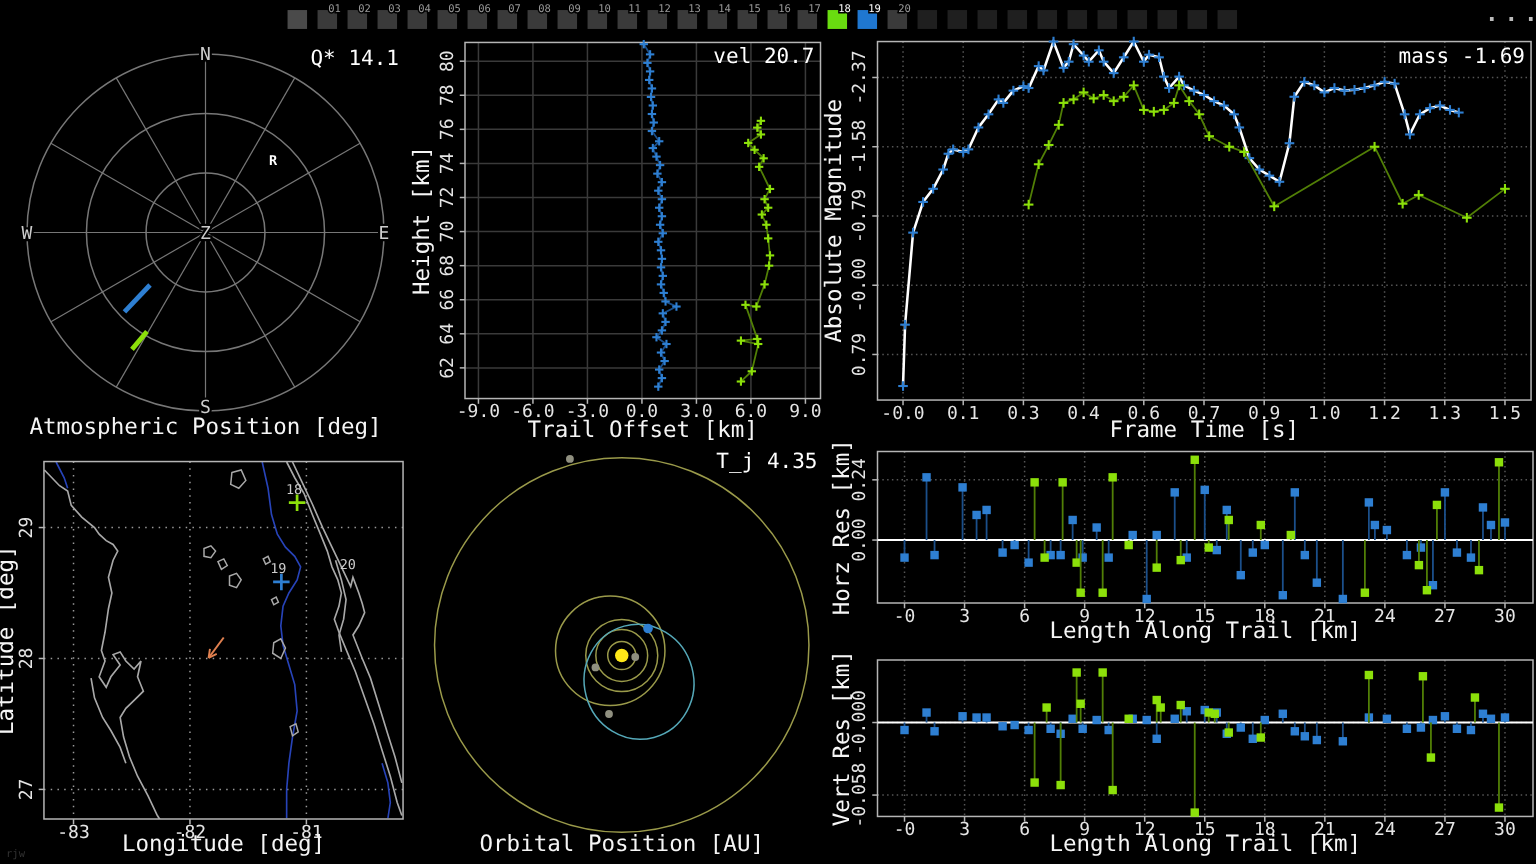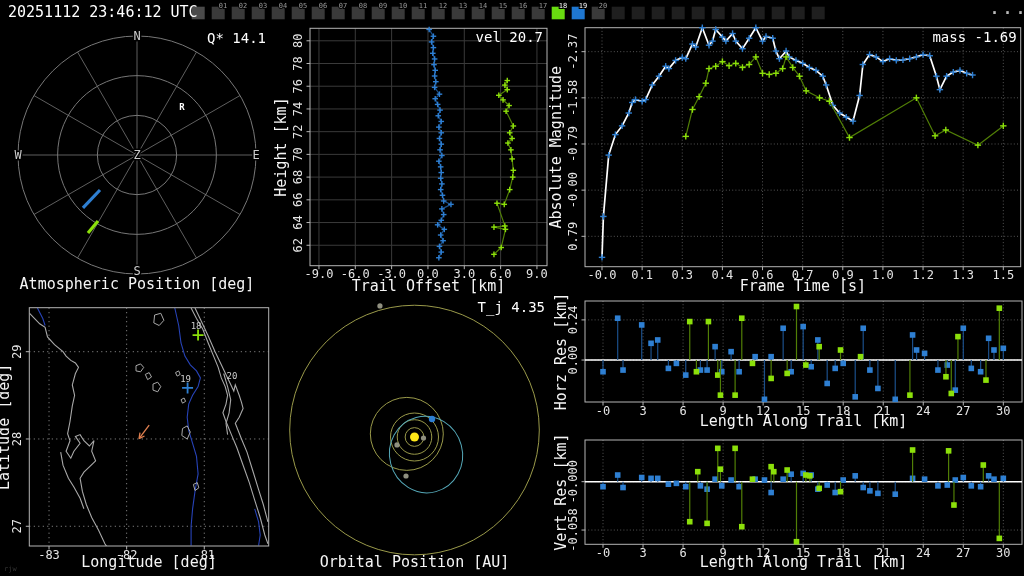--- a/index.html
+++ b/index.html
@@ -939,15 +939,14 @@
         <line x1="948.6106870229007" y1="481.6866506794564" x2="948.6106870229007" y2="450.83852917665865" stroke="#517f06" stroke-width="1.2"></line>
         <rect x="945.8106870229008" y="448.03852917665864" width="5.6" height="5.6" fill="#8ce00a"></rect>
         <line x1="953.9480916030534" y1="481.6866506794564" x2="953.9480916030534" y2="505.03117505995203" stroke="#517f06" stroke-width="1.2"></line>
         <rect x="951.1480916030534" y="502.231175059952" width="5.6" height="5.6" fill="#8ce00a"></rect>
         <line x1="983.3038167938932" y1="481.6866506794564" x2="983.3038167938932" y2="465.01199040767386" stroke="#517f06" stroke-width="1.2"></line>
         <rect x="980.5038167938933" y="462.21199040767385" width="5.6" height="5.6" fill="#8ce00a"></rect>
         <line x1="999.3160305343511" y1="481.6866506794564" x2="999.3160305343511" y2="538.3804956035171" stroke="#517f06" stroke-width="1.2"></line>
         <rect x="996.5160305343511" y="535.5804956035172" width="5.6" height="5.6" fill="#8ce00a"></rect>
       </g>
     </svg>
-  <div id="stamp">20251112 23:46:12 UTC</div>
   <div id="dots">...</div>
 </div>
 
 </body></html>

